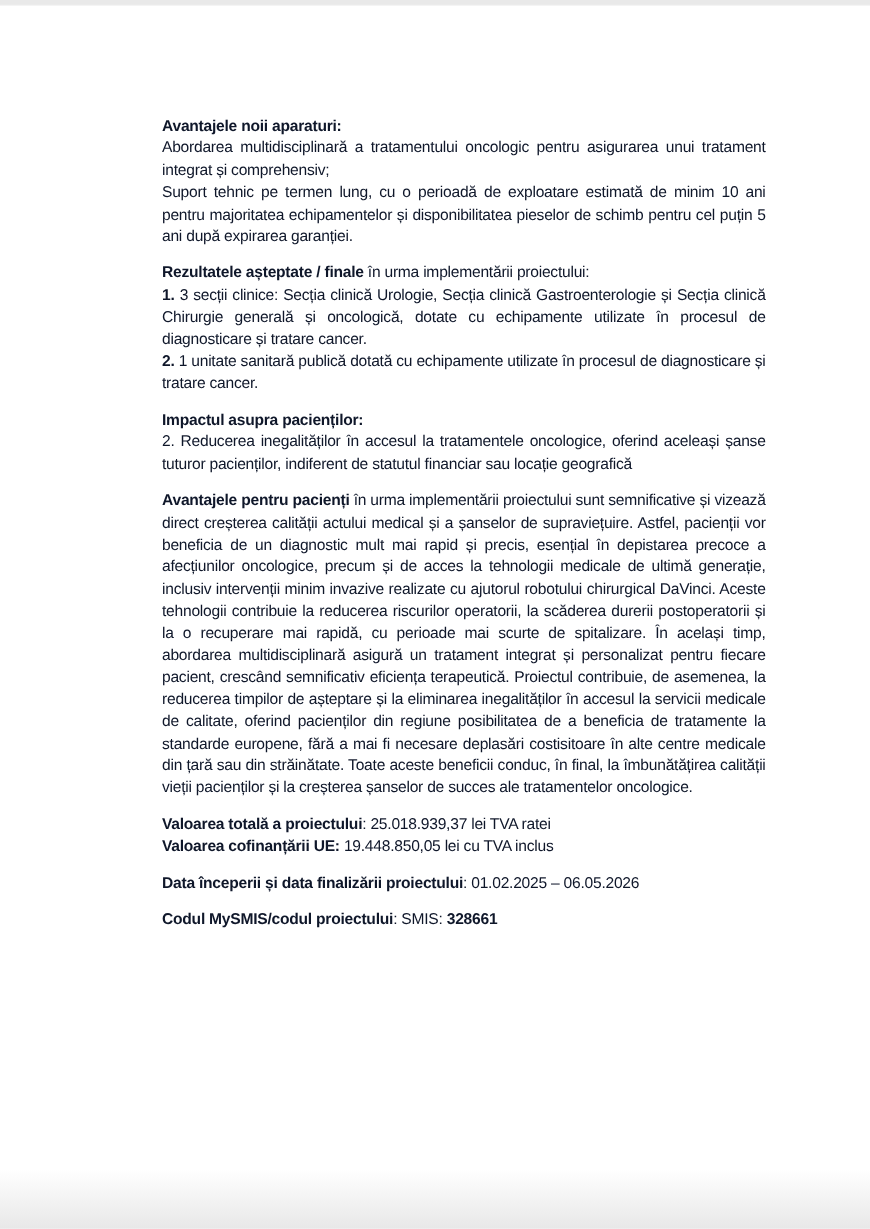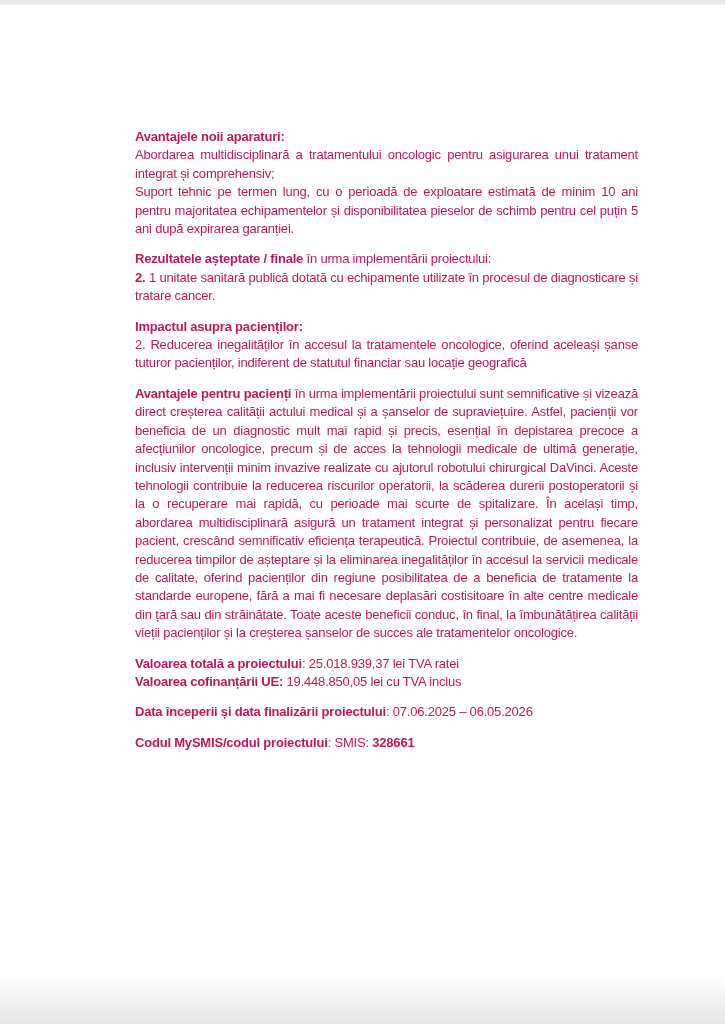--- a/index.html
+++ b/index.html
@@ -40,42 +40,43 @@
     height: 50px;
     background: linear-gradient(to bottom, rgba(110,110,110,0) 0%, rgba(110,110,110,0.16) 100%);
     pointer-events: none;
   }
 </style>
 </head>
 <body style="background: rgb(255, 255, 255);">
 
 <div class="top-strip" style="background: rgb(233, 233, 233);"></div>
 
-<main class="content" id="doc" style="color: #be185d; margin-top: 32px;">
+<main class="content" id="doc" style="color: #0f172a;">
     <section class="sec">
       <p><strong>Avantajele noii aparaturi:</strong></p>
       <p><span>Abordarea multidisciplinară a tratamentului oncologic pentru asigurarea unui tratament integrat și comprehensiv;</span></p>
       <p><span>Suport tehnic pe termen lung, cu o perioadă de exploatare estimată de minim 10 ani pentru majoritatea echipamentelor și disponibilitatea pieselor de schimb pentru cel puțin 5 ani după expirarea garanției.</span></p>
     </section>
     <section class="sec">
       <p><strong>Rezultatele așteptate / finale</strong><span> în urma implementării proiectului:</span></p>
+      <p><strong>1.</strong><span> 3 secții clinice: Secția clinică Urologie, Secția clinică Gastroenterologie și Secția clinică Chirurgie generală și oncologică, dotate cu echipamente utilizate în procesul de diagnosticare și tratare cancer.</span></p>
       <p><strong>2.</strong><span> 1 unitate sanitară publică dotată cu echipamente utilizate în procesul de diagnosticare și tratare cancer.</span></p>
     </section>
     <section class="sec">
       <p><strong>Impactul asupra pacienților:</strong></p>
       <p><span>2. Reducerea inegalităților în accesul la tratamentele oncologice, oferind aceleași șanse tuturor pacienților, indiferent de statutul financiar sau locație geografică</span></p>
     </section>
     <section class="sec">
       <p><strong>Avantajele pentru pacienți</strong><span> în urma implementării proiectului sunt semnificative și vizează direct creșterea calității actului medical și a șanselor de supraviețuire. Astfel, pacienții vor beneficia de un diagnostic mult mai rapid și precis, esențial în depistarea precoce a afecțiunilor oncologice, precum și de acces la tehnologii medicale de ultimă generație, inclusiv intervenții minim invazive realizate cu ajutorul robotului chirurgical DaVinci. Aceste tehnologii contribuie la reducerea riscurilor operatorii, la scăderea durerii postoperatorii și la o recuperare mai rapidă, cu perioade mai scurte de spitalizare. În același timp, abordarea multidisciplinară asigură un tratament integrat și personalizat pentru fiecare pacient, crescând semnificativ eficiența terapeutică. Proiectul contribuie, de asemenea, la reducerea timpilor de așteptare și la eliminarea inegalităților în accesul la servicii medicale de calitate, oferind pacienților din regiune posibilitatea de a beneficia de tratamente la standarde europene, fără a mai fi necesare deplasări costisitoare în alte centre medicale din țară sau din străinătate. Toate aceste beneficii conduc, în final, la îmbunătățirea calității vieții pacienților și la creșterea șanselor de succes ale tratamentelor oncologice.</span></p>
     </section>
     <section class="sec">
       <p><strong>Valoarea totală a proiectului</strong><span>: 25.018.939,37 lei TVA ratei</span></p>
       <p><strong>Valoarea cofinanțării UE:</strong><span> 19.448.850,05 lei cu TVA inclus</span></p>
     </section>
     <section class="sec">
-      <p><strong>Data începerii și data finalizării proiectului</strong><span>: 07.06.2025 – 06.05.2026</span></p>
+      <p><strong>Data începerii și data finalizării proiectului</strong><span>: 01.02.2025 – 06.05.2026</span></p>
     </section>
     <section class="sec">
       <p><strong>Codul MySMIS/codul proiectului</strong><span>: SMIS: </span><strong>328661</strong></p>
     </section>
   </main>
 
 <div class="bottom-fade"></div>
 
 </body></html>

